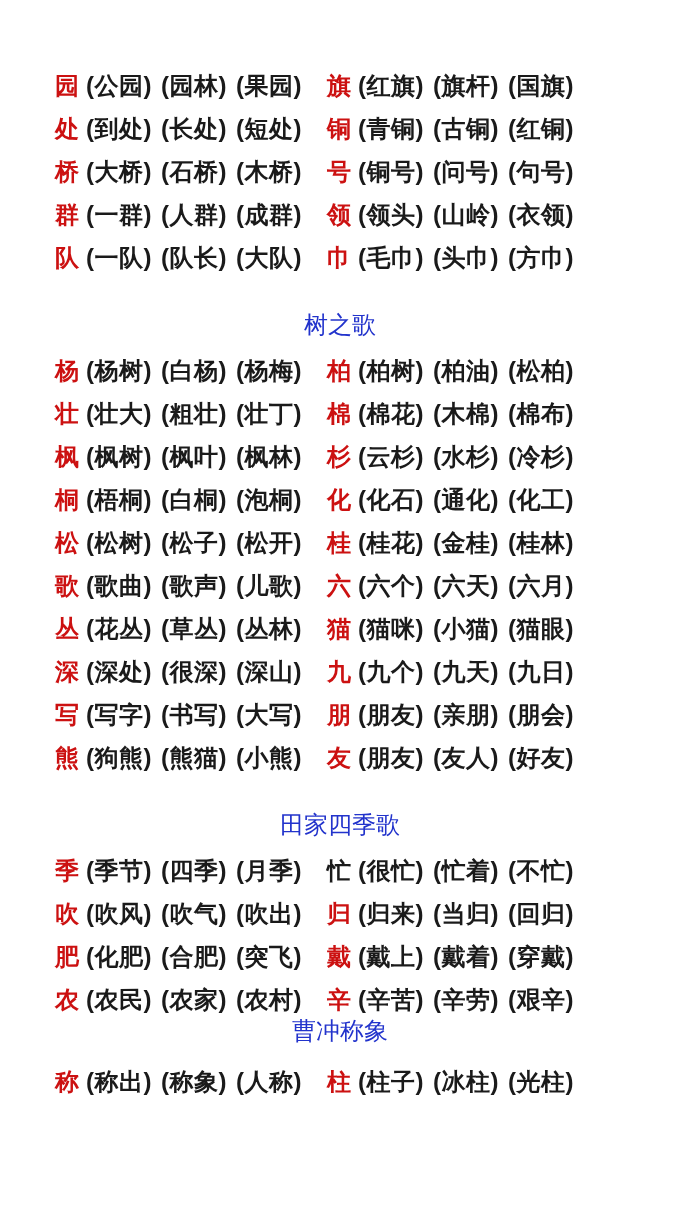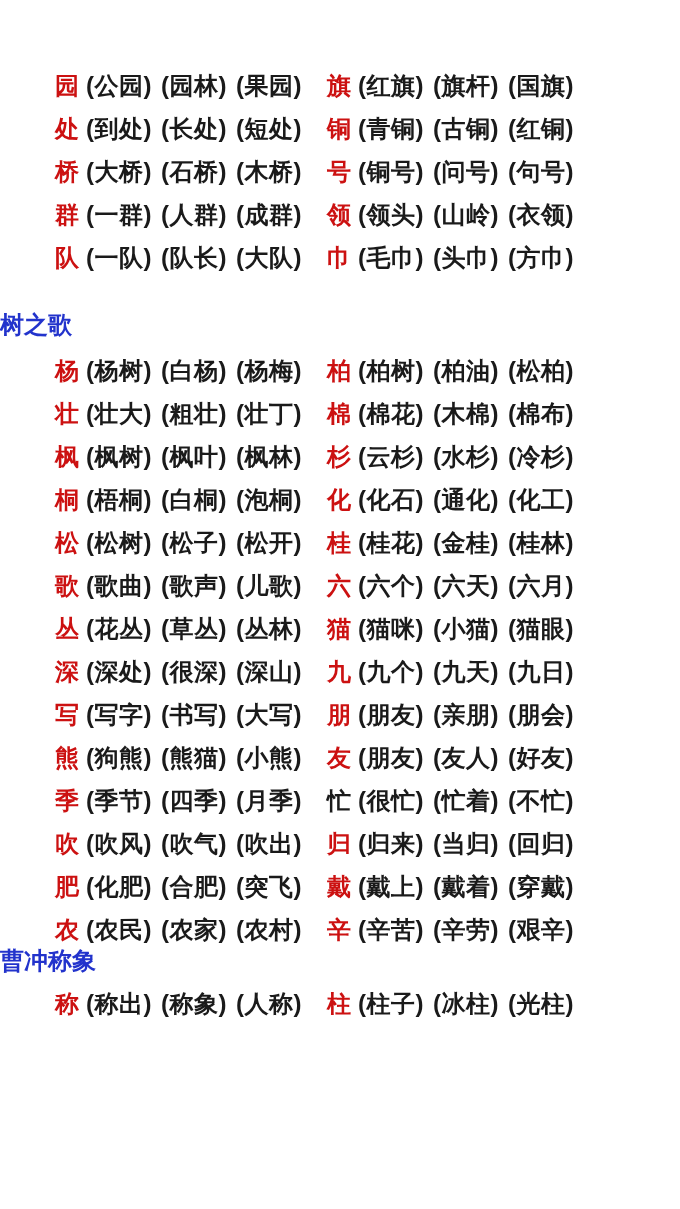--- a/index.html
+++ b/index.html
@@ -41,28 +41,28 @@
     margin-right: 9px;
     letter-spacing: 0.5px;
   }
   .heading {
     width: 680px;
     margin-left: -55px;
     margin-top: 24px;
     margin-bottom: 3px;
     height: 43px;
     line-height: 43px;
-    text-align: left;
+    text-align: center;
     font-size: 24px;
-    font-weight: 700;
+    font-weight: 400;
     color: var(--heading-color);
   }
   .heading.tight {
     margin-top: -12px;
-    margin-bottom: 0;
+    margin-bottom: 8px;
   }
 </style>
 </head>
 <body>
 
 <main class="sheet" id="content">
     <div class="row">
       <div class="entry">
         <span class="head">园</span>
         <span class="word">(公园)</span>
@@ -266,20 +266,21 @@
         <span class="word">(熊猫)</span>
         <span class="word">(小熊)</span>
       </div>
       <div class="entry">
         <span class="head">友</span>
         <span class="word">(朋友)</span>
         <span class="word">(友人)</span>
         <span class="word">(好友)</span>
       </div>
     </div>
+    <div class="heading">田家四季歌</div>
     <div class="row">
       <div class="entry">
         <span class="head">季</span>
         <span class="word">(季节)</span>
         <span class="word">(四季)</span>
         <span class="word">(月季)</span>
       </div>
       <div class="entry">
         <span class="head" style="color: rgb(26, 26, 26);">忙</span>
         <span class="word">(很忙)</span>

